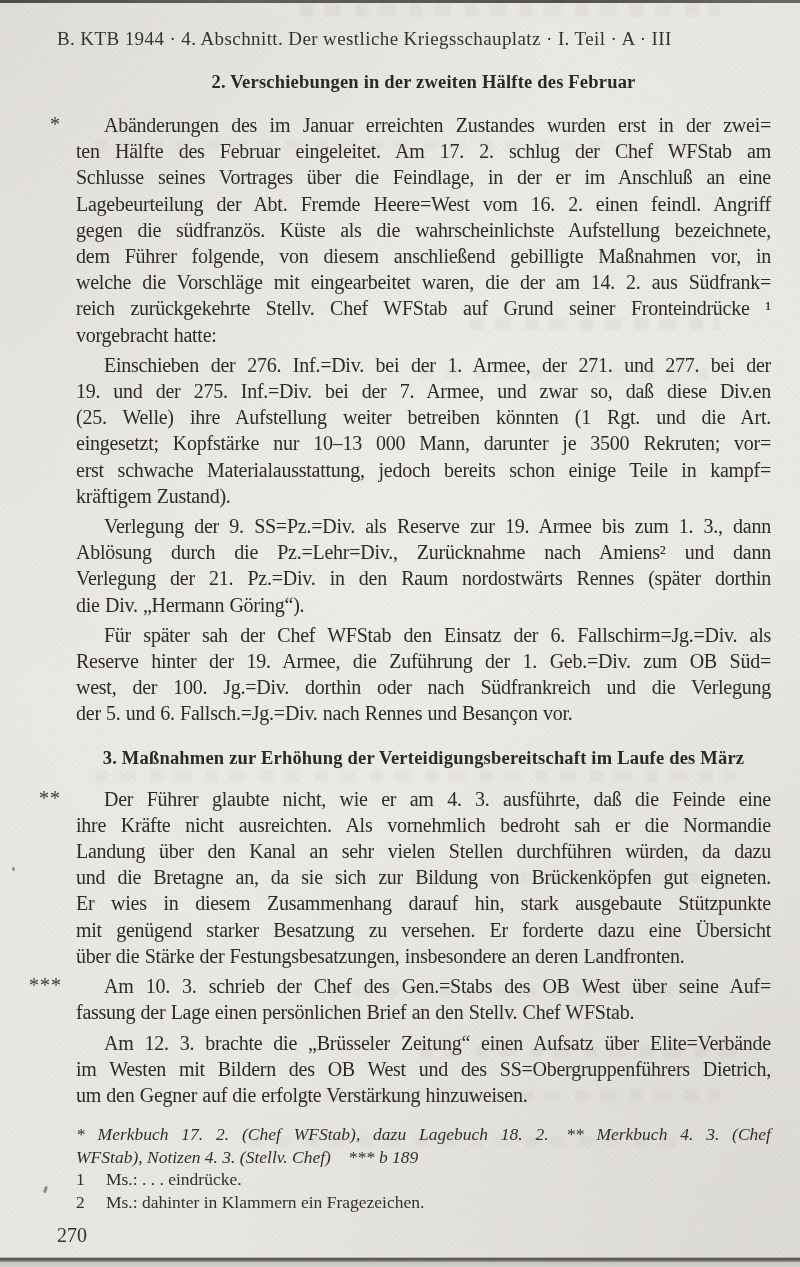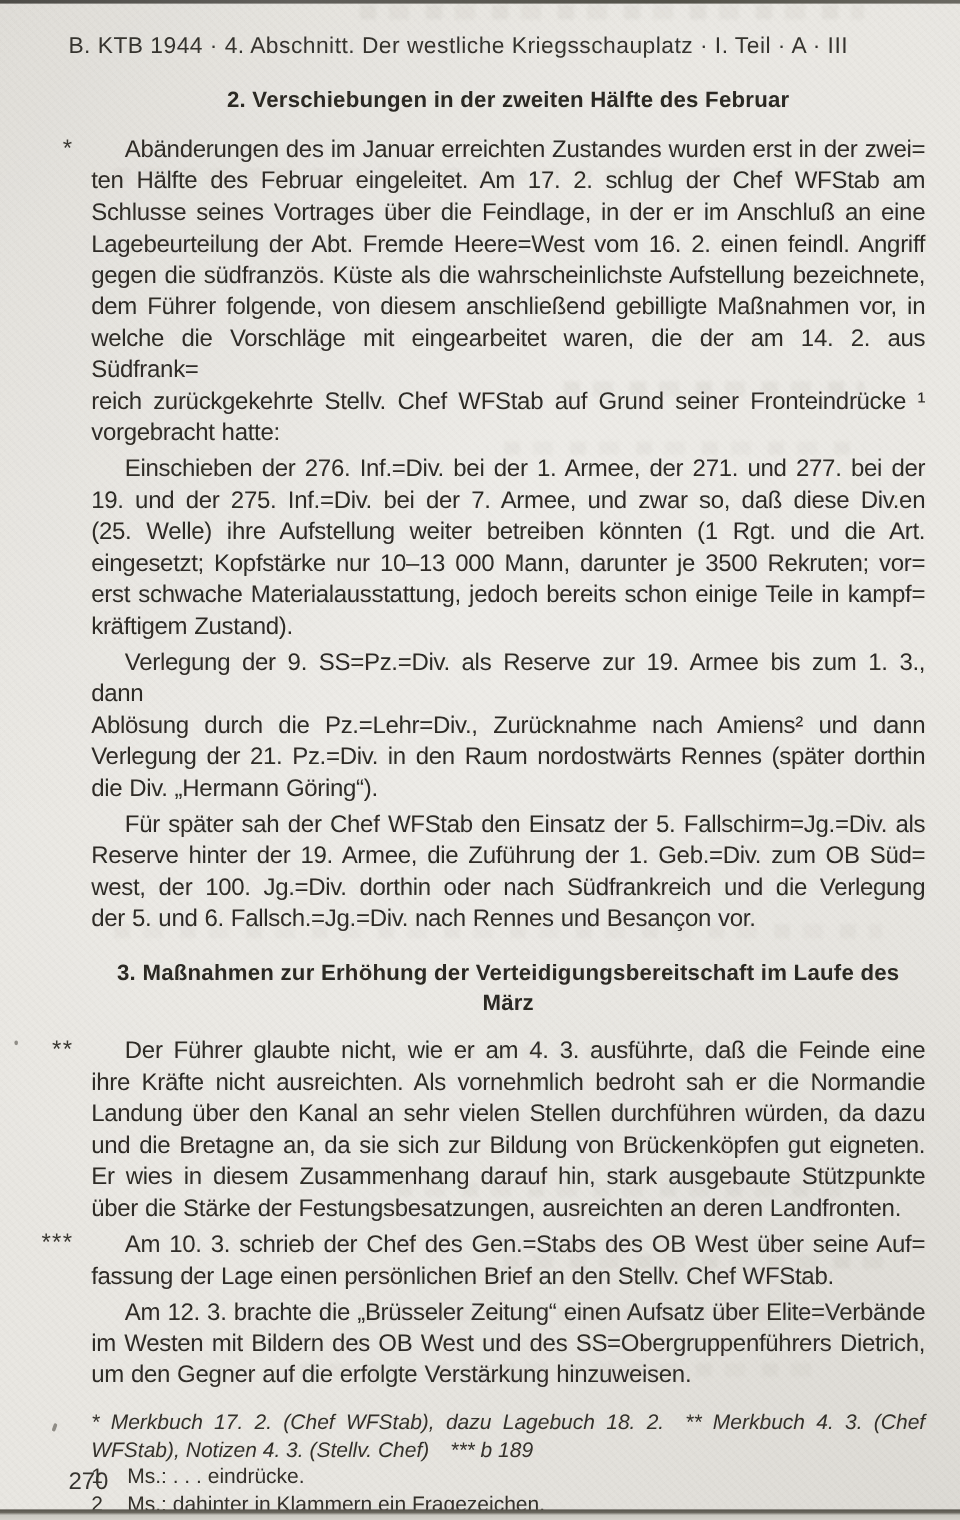--- a/index.html
+++ b/index.html
@@ -8,21 +8,21 @@
     width:800px;height:1267px;
     margin:0 auto;
     overflow:hidden;
     background-color:#e9e7e2;
     background-image:
       radial-gradient(ellipse 120% 90% at 50% 38%, rgba(255,255,255,.22), rgba(0,0,0,0) 62%),
       radial-gradient(ellipse 140% 110% at 100% 100%, rgba(95,90,78,.09), rgba(0,0,0,0) 52%),
       radial-gradient(ellipse 140% 110% at 0% 0%, rgba(95,90,78,.07), rgba(0,0,0,0) 50%),
       repeating-linear-gradient(47deg, rgba(60,55,45,.015) 0 2px, rgba(0,0,0,0) 2px 5px),
       repeating-linear-gradient(-38deg, rgba(60,55,45,.012) 0 1px, rgba(0,0,0,0) 1px 4px);
-    font-family:Liberation Sans, sans-serif;
+    font-family:Liberation Serif, serif;
     color:#2e2b26;
   }
   .edge-top{position:absolute;top:0;left:0;width:800px;height:3px;
     background:linear-gradient(90deg,#34332f 0%,#4a4844 30%,#39382f 70%,#55534c 100%);
     opacity:.85;}
   .edge-bottom{position:absolute;top:1256px;left:0;width:800px;height:11px;
     background:linear-gradient(180deg, rgba(0,0,0,0) 0%, rgba(0,0,0,0) 10%, #59564f 22%, #6b6860 40%, #c9c7c1 60%, #d4d2cc 100%);}
   .running-header{
     position:absolute;top:28px;left:57px;
     font-size:19px;letter-spacing:.4px;color:#35332e;
@@ -110,34 +110,35 @@
         <div class="line">erst schwache Materialausstattung, jedoch bereits schon einige Teile in kampf=</div>
         <div class="line lastline">kräftigem Zustand).</div>
       </div>
       <div class="para">
         <div class="line first">Verlegung der 9. SS=Pz.=Div. als Reserve zur 19. Armee bis zum 1. 3., dann</div>
         <div class="line">Ablösung durch die Pz.=Lehr=Div., Zurücknahme nach Amiens² und dann</div>
         <div class="line">Verlegung der 21. Pz.=Div. in den Raum nordostwärts Rennes (später dorthin</div>
         <div class="line lastline">die Div. „Hermann Göring“).</div>
       </div>
       <div class="para">
-        <div class="line first">Für später sah der Chef WFStab den Einsatz der 5. Fallschirm=Jg.=Div. als</div>
+        <div class="line first">Für später sah der Chef WFStab den Einsatz der 6. Fallschirm=Jg.=Div. als</div>
         <div class="line">Reserve hinter der 19. Armee, die Zuführung der 1. Geb.=Div. zum OB Süd=</div>
         <div class="line">west, der 100. Jg.=Div. dorthin oder nach Südfrankreich und die Verlegung</div>
         <div class="line lastline">der 5. und 6. Fallsch.=Jg.=Div. nach Rennes und Besançon vor.</div>
       </div>
       <div class="section-heading second">3. Maßnahmen zur Erhöhung der Verteidigungsbereitschaft im Laufe des März</div>
       <div class="para">
         <span class="margin-mark">**</span>
         <div class="line first">Der Führer glaubte nicht, wie er am 4. 3. ausführte, daß die Feinde eine</div>
         <div class="line">ihre Kräfte nicht ausreichten. Als vornehmlich bedroht sah er die Normandie</div>
         <div class="line">Landung über den Kanal an sehr vielen Stellen durchführen würden, da dazu</div>
         <div class="line">und die Bretagne an, da sie sich zur Bildung von Brückenköpfen gut eigneten.</div>
         <div class="line">Er wies in diesem Zusammenhang darauf hin, stark ausgebaute Stützpunkte</div>
-        <div class="line lastline">über die Stärke der Festungsbesatzungen, ausreichten an deren Landfronten.</div>
+        <div class="line">mit genügend starker Besatzung zu versehen. Er forderte dazu eine Übersicht</div>
+        <div class="line lastline">über die Stärke der Festungsbesatzungen, insbesondere an deren Landfronten.</div>
       </div>
       <div class="para">
         <span class="margin-mark">***</span>
         <div class="line first">Am 10. 3. schrieb der Chef des Gen.=Stabs des OB West über seine Auf=</div>
         <div class="line lastline">fassung der Lage einen persönlichen Brief an den Stellv. Chef WFStab.</div>
       </div>
       <div class="para">
         <div class="line first">Am 12. 3. brachte die „Brüsseler Zeitung“ einen Aufsatz über Elite=Verbände</div>
         <div class="line">im Westen mit Bildern des OB West und des SS=Obergruppenführers Dietrich,</div>
         <div class="line lastline">um den Gegner auf die erfolgte Verstärkung hinzuweisen.</div>

